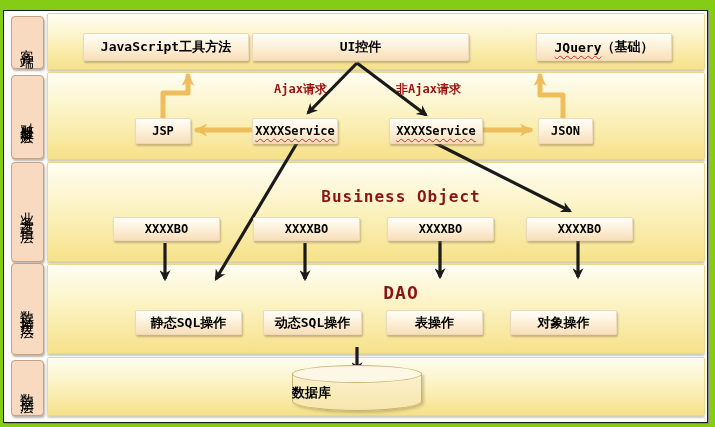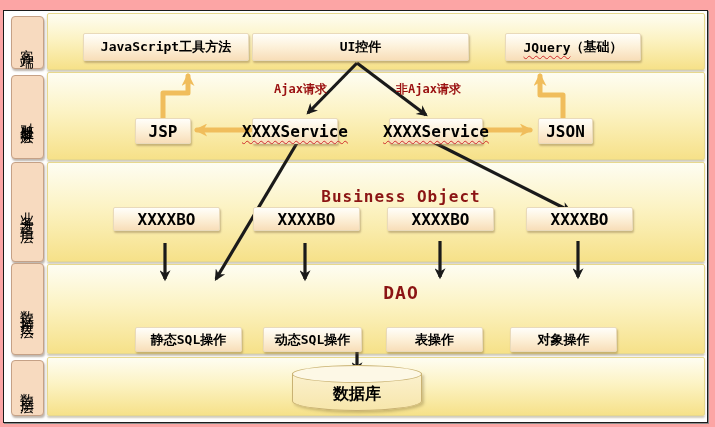--- a/index.html
+++ b/index.html
@@ -1,17 +1,17 @@
 <!DOCTYPE html>
 <html><head>
 <meta charset="utf-8">
 <style>
   html,body{margin:0;padding:0;background:#fff;}
   .screen{
-    position:relative;width:715px;height:427px;background:#fca5a5;
+    position:relative;width:715px;height:427px;background:#84cc16;
     font-family:"Liberation Sans","DejaVu Sans",sans-serif;overflow:hidden;
   }
   .frame{
     position:absolute;left:3px;top:10px;width:703px;height:411px;
     border:1px solid #1b1b1b;background:#ffffff;
     box-shadow:1px 1px 0 #8a8a8a;
   }
   .band{
     position:absolute;left:47px;width:656px;
     background:linear-gradient(180deg,#fefdf2 0%,#fcf3c4 45%,#f6e189 100%);
@@ -37,26 +37,26 @@
   .lab-1{top:75px;height:82px;}  .lab-1 span{letter-spacing:2px;}
   .lab-2{top:162px;height:98px;} .lab-2 span{letter-spacing:5px;}
   .lab-3{top:263px;height:90px;} .lab-3 span{letter-spacing:4px;}
   .lab-4{top:360px;height:54px;} .lab-4 span{letter-spacing:4px;}
   .node{
     position:absolute;display:flex;align-items:center;justify-content:center;
     background:linear-gradient(180deg,#fffefa 0%,#fdf2dc 45%,#f8deb9 100%);
     border:1px solid #e9dabb;border-radius:2px;
     box-shadow:1px 2px 2px rgba(140,115,75,.45);
     font-family:"DejaVu Sans Mono","Liberation Mono",monospace;
-    font-weight:bold;font-size:16px;color:#000;white-space:nowrap;
+    font-weight:bold;font-size:12px;color:#000;white-space:nowrap;
   }
   .row-top{top:33px;height:26px;font-size:13px;}
   .row-svc{top:118px;height:24px;}
-  .row-bo{top:207px;height:22px;}
-  .row-dao{top:327px;height:23px;font-size:13px;}
+  .row-bo{top:217px;height:22px;}
+  .row-dao{top:310px;height:23px;font-size:13px;}
   .squig{text-decoration:underline wavy #cf2c2c 1px;text-underline-offset:3px;}
   .red-note{
     position:absolute;color:#9b1212;font-weight:bold;font-size:12px;
     font-family:"DejaVu Sans Mono","Liberation Sans",monospace;white-space:nowrap;
   }
   .section-title{
     position:absolute;left:47px;width:708px;text-align:center;
     color:#8b1414;font-weight:bold;
     font-family:"DejaVu Sans Mono","Liberation Mono",monospace;
   }
@@ -69,22 +69,22 @@
     background:linear-gradient(180deg,#fbf1cf 0%,#f7e6ab 100%);
     border:1px solid #c9b273;border-top:none;
     border-radius:0 0 65px 65px / 0 0 10px 10px;
     box-shadow:2px 2px 3px rgba(120,100,50,.35);
   }
   .cyl-top{
     position:absolute;left:0;right:0;top:0;height:16px;
     background:#fdf8e6;border:1px solid #c9b273;border-radius:50%;
   }
   .cyl-text{
-    position:absolute;left:0;right:0;top:19px;text-align:center;
-    font-size:16px;font-weight:bold;color:#000;
+    position:absolute;left:0;right:0;top:19px;
+    font-size:13px;font-weight:bold;color:#000;
   }
 </style>
 </head>
 <body>
 
 <div class="screen">
   <div class="frame"></div>
 
   <div class="band band-0"></div>
   <div class="band band-1"></div>
@@ -133,21 +133,21 @@
     <path d="M578,241 L578,277" fill="none" stroke="#1a1a1a" stroke-width="3.2" marker-end="url(#mk-black)"></path>
     <path d="M357,347 L357,371" fill="none" stroke="#1a1a1a" stroke-width="3.2" marker-end="url(#mk-black)"></path>
   </svg>
 
   <div class="node row-top" style="left:83px;width:164px;">
       <span>JavaScript工具方法</span>
     </div>
   <div class="node row-top" style="left:252px;width:215px;">
       <span>UI控件</span>
     </div>
-  <div class="node row-top" style="left:505px;width:134px;">
+  <div class="node row-top" style="left:536px;width:134px;">
       <span class="squig">JQuery</span>
       <span>（基础）</span>
     </div>
 
   <div class="red-note" style="left:274px;top:81px;">Ajax请求</div>
   <div class="red-note" style="left:396px;top:81px;">非Ajax请求</div>
   <div class="node row-svc" style="left:135px;width:54px;">JSP</div>
   <div class="node row-svc" style="left:252px;width:84px;">
       <span class="squig">XXXXService</span>
     </div>

